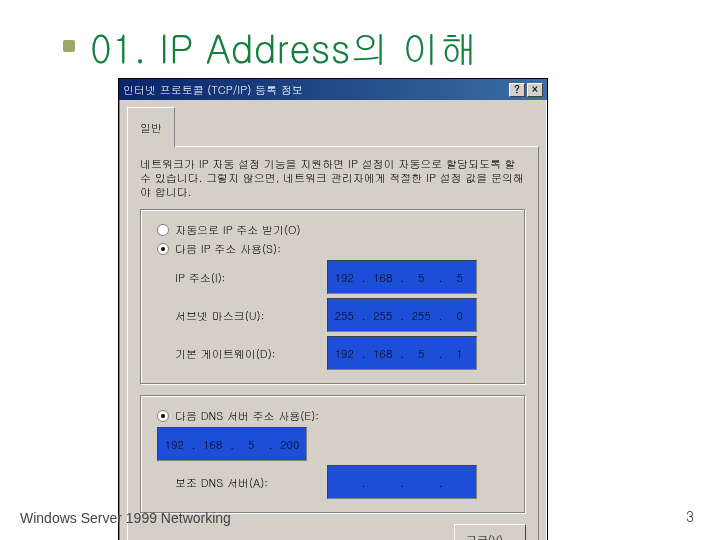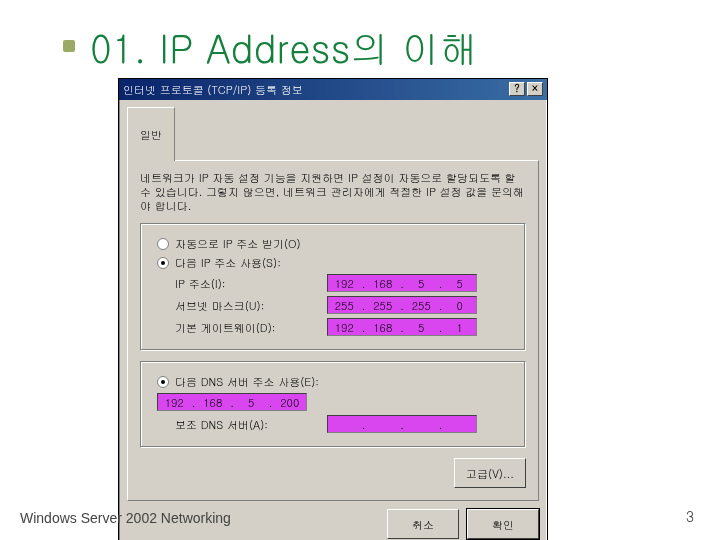--- a/index.html
+++ b/index.html
@@ -53,21 +53,21 @@
     border: 1px solid #000;
     box-shadow: 1px 1px 0 #808080 inset, -1px -1px 0 #fff inset;
     font-size: 11px;
   }
   .titlebar {
     background: linear-gradient(to right, #0a246a, #3a6ea5);
     color: #fff;
     padding: 3px 4px;
     font-size: 11px;
     display: flex;
-    align-items: flex-start;
+    align-items: center;
     justify-content: space-between;
   }
   .titlebar-text { white-space: nowrap; overflow: hidden; }
   .titlebar-btns { display: flex; gap: 2px; }
   .titlebar-btn {
     width: 16px; height: 14px;
     background: #d4d0c8;
     border: 1px solid #fff;
     border-right-color: #404040;
     border-bottom-color: #404040;
@@ -80,21 +80,21 @@
   .tab-strip {
     padding: 6px 8px 0 8px;
   }
   .tab {
     display: inline-block;
     background: #d4d0c8;
     border: 1px solid #808080;
     border-bottom: none;
     border-top-color: #fff;
     border-left-color: #fff;
-    padding: 19px 12px;
+    padding: 12px 12px;
     font-size: 11px;
     position: relative;
     top: 1px;
   }
   .tab-body {
     margin: 0 8px 8px 8px;
     border: 1px solid #fff;
     border-right-color: #808080;
     border-bottom-color: #808080;
     background: #d4d0c8;
@@ -135,22 +135,22 @@
     position: absolute;
     left: 3px; top: 3px;
     width: 4px; height: 4px;
     background: #000;
     border-radius: 50%;
   }
   .row-label { flex: 0 0 170px; }
   .radio.disabled { opacity: .6; }
   .ip-input {
     width: 150px;
-    height: 18px;
-    background: #d946ef;
+    height: 34px;
+    background: #1d4ed8;
     border: 1px solid #808080;
     border-top-color: #404040;
     border-left-color: #404040;
     display: flex;
     align-items: center;
     justify-content: space-evenly;
     font-size: 11px;
   }
   .ip-input.blank { }
   .ip-oct { width: 28px; text-align: center; }
@@ -286,14 +286,14 @@
       <span class="btn">고급(V)...</span>
     </div>
   </div>
 
   <div class="dlg-buttons">
     <span class="btn">취소</span>
     <span class="btn default">확인</span>
   </div>
 </div>
 
-<div class="footer-left">Windows Server 2002 Networking</div>
+<div class="footer-left">Windows Server 1999 Networking</div>
 <div class="footer-right">3</div>
 
 </body></html>

